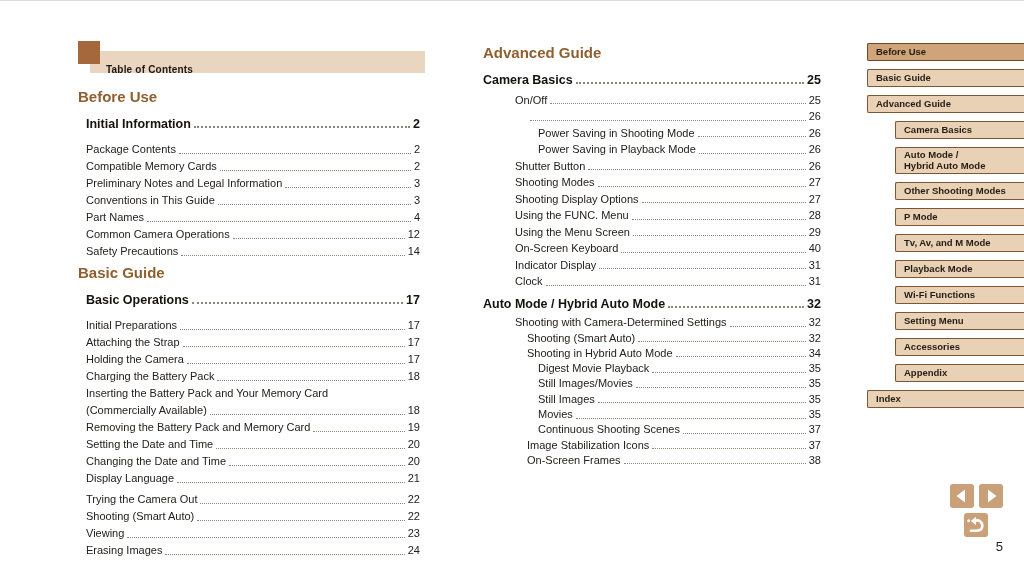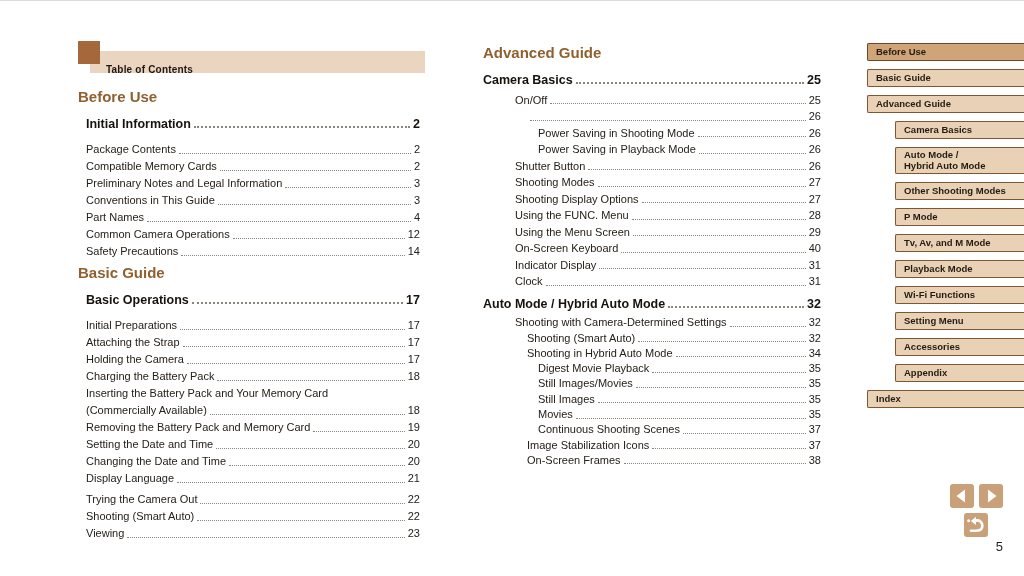--- a/index.html
+++ b/index.html
@@ -172,20 +172,25 @@
           <div class="row lvl2">
             <span class="lbl">Shooting (Smart Auto)</span>
             <span class="leader"></span>
             <span class="pg">22</span>
           </div>
           <div class="row lvl2">
             <span class="lbl">Viewing</span>
             <span class="leader"></span>
             <span class="pg">23</span>
           </div>
+          <div class="row lvl3">
+            <span class="lbl">Erasing Images</span>
+            <span class="leader"></span>
+            <span class="pg">24</span>
+          </div>
         </div>
       </div>
     </div>
   <div class="col col-mid" id="col-mid">
       <div class="sec">
         <div class="sec-heading">Advanced Guide</div>
         <div class="group g0">
           <div class="row title">
             <span class="lbl">Camera Basics</span>
             <span class="leader"></span>

